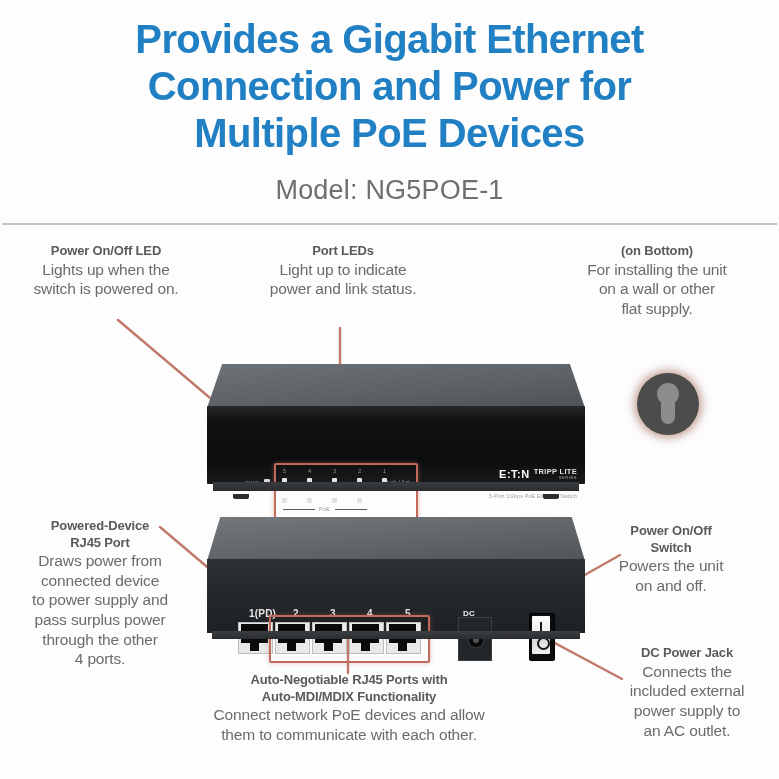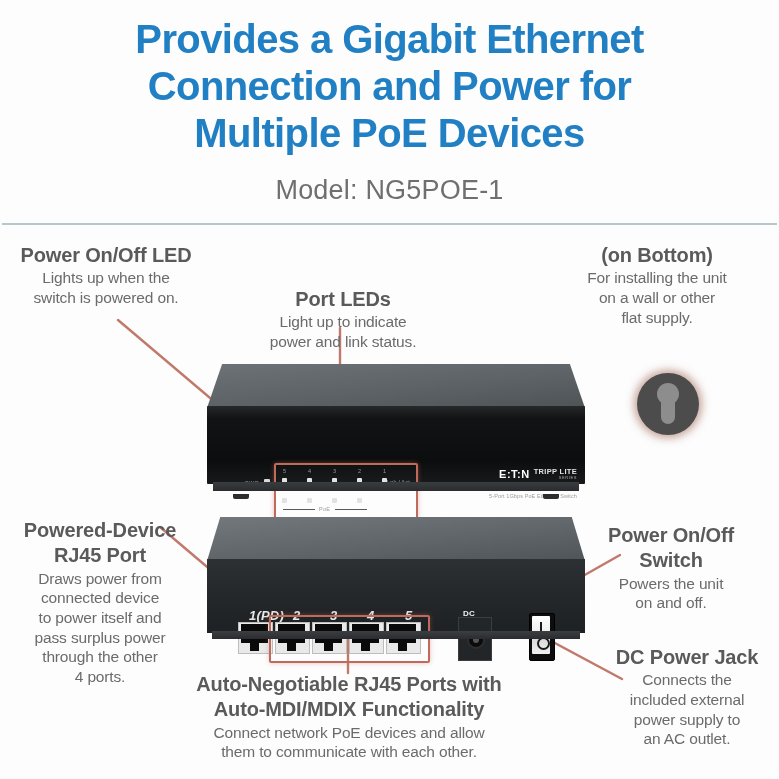--- a/index.html
+++ b/index.html
@@ -38,21 +38,21 @@
     position:absolute;left:2px;top:223px;width:775px;height:0;
     border-top:2px solid #b9c6cc;
   }
 
   
   .callout{position:absolute;text-align:center;line-height:1.27;}
   .callout .h{
     display:block;
     font-weight:bold;
     color:#5a5a5a;
-    font-size:20px;
+    font-size:13px;
     letter-spacing:-0.15px;
   }
   .callout .b{
     display:block;
     color:#6b6b6b;
     font-size:15.5px;
     letter-spacing:-0.15px;
   }
 
   
@@ -134,21 +134,21 @@
   }
   .dev-bot .front-face{
     position:absolute;left:0;top:42px;width:378px;height:74px;
     background:linear-gradient(180deg,#2e3134 0%,#26292b 40%,#1e2123 100%);
   }
   .dev-bot .base-shadow{
     position:absolute;left:5px;top:114px;width:368px;height:8px;
     background:linear-gradient(180deg,#3c3f42 0%,#2a2c2e 100%);
   }
 
-  .port-label{position:absolute;color:#e8e8e8;font-size:13px;font-weight:bold;letter-spacing:0.2px;font-style:italic;}
+  .port-label{position:absolute;color:#e8e8e8;font-size:10px;font-weight:bold;letter-spacing:0.2px;}
   .rj45{
     position:absolute;top:63px;width:33px;height:30px;
     background:#e9e9e9;
     border:1px solid #bdbdbd;
   }
   .rj45 .mouth{
     position:absolute;left:2px;top:1px;width:27px;height:19px;background:#0a0a0a;
   }
   .rj45 .tab{
     position:absolute;left:11px;top:19px;width:9px;height:9px;background:#0a0a0a;
@@ -207,21 +207,21 @@
       <line x1="622" y1="679" x2="486" y2="606"></line>
     </g>
   </svg>
 
   <div class="callout" style="left:4px;top:243px;width:204px;">
     <span class="h">Power On/Off LED</span>
     <span class="b">Lights up when the</span>
     <span class="b">switch is powered on.</span>
   </div>
 
-  <div class="callout" style="left:243px;top:243px;width:200px;margin-top:44px;">
+  <div class="callout" style="left:243px;top:243px;width:200px;">
     <span class="h">Port LEDs</span>
     <span class="b">Light up to indicate</span>
     <span class="b">power and link status.</span>
   </div>
 
   <div class="callout" style="left:538px;top:243px;width:238px;">
     <span class="h">(on Bottom)</span>
     <span class="b">For installing the unit</span>
     <span class="b">on a wall or other</span>
     <span class="b">flat supply.</span>
@@ -331,21 +331,21 @@
       </div>
     </div>
     <div class="base-shadow"></div>
   </div>
 
   <div class="callout" style="left:2px;top:518px;width:196px;">
     <span class="h">Powered-Device</span>
     <span class="h">RJ45 Port</span>
     <span class="b">Draws power from</span>
     <span class="b">connected device</span>
-    <span class="b">to power itself and</span>
+    <span class="b">to power supply and</span>
     <span class="b">pass surplus power</span>
     <span class="b">through the other</span>
     <span class="b">4 ports.</span>
   </div>
 
   <div class="callout" style="left:168px;top:672px;width:362px;">
     <span class="h">Auto-Negotiable RJ45 Ports with</span>
     <span class="h">Auto-MDI/MDIX Functionality</span>
     <span class="b">Connect network PoE devices and allow</span>
     <span class="b">them to communicate with each other.</span>

